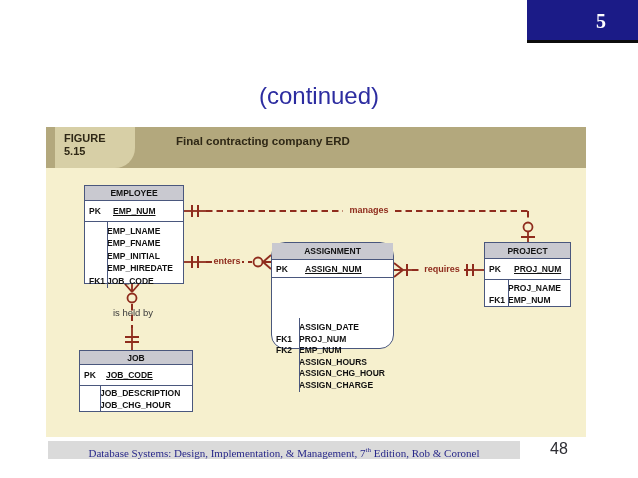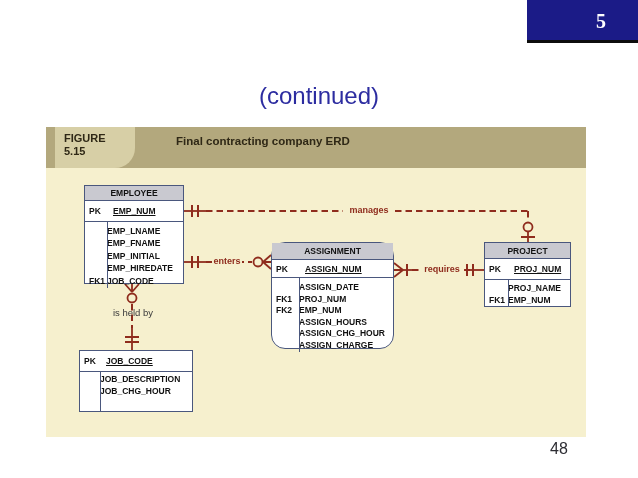--- a/index.html
+++ b/index.html
@@ -172,21 +172,21 @@
               <div class="attr">JOB_CODE</div>
             </div>
           </div>
         </div>
       <div class="entity" style="--keyw:27px;left:225px;top:74px;width:123px;height:107px;border-radius:14px;">
           <div class="ent-header" style="height: 16px;">ASSIGNMENT</div>
           <div class="ent-pkrow" style="height: 17px;">
             <div class="key">PK</div>
             <div class="attr">ASSIGN_NUM</div>
           </div>
-          <div class="ent-body" style="padding-top: 4px;">
+          <div class="ent-body" style="padding-top: 4px; margin-top: 40px;">
             <div class="ent-row" style="height: 11.6px;">
               <div class="key"></div>
               <div class="attr">ASSIGN_DATE</div>
             </div>
             <div class="ent-row" style="height: 11.6px;">
               <div class="key">FK1</div>
               <div class="attr">PROJ_NUM</div>
             </div>
             <div class="ent-row" style="height: 11.6px;">
               <div class="key">FK2</div>
@@ -217,33 +217,37 @@
               <div class="key"></div>
               <div class="attr">PROJ_NAME</div>
             </div>
             <div class="ent-row" style="height: 12px;">
               <div class="key">FK1</div>
               <div class="attr">EMP_NUM</div>
             </div>
           </div>
         </div>
       <div class="entity" style="--keyw:20px;left:33px;top:182px;width:114px;height:62px;">
+          <div class="ent-header" style="height: 13px;">JOB</div>
           <div class="ent-pkrow" style="height: 20px;">
             <div class="key">PK</div>
             <div class="attr">JOB_CODE</div>
           </div>
           <div class="ent-body" style="padding-top: 2px;">
             <div class="ent-row" style="height: 12px;">
               <div class="key"></div>
               <div class="attr">JOB_DESCRIPTION</div>
             </div>
             <div class="ent-row" style="height: 12px;">
               <div class="key"></div>
               <div class="attr">JOB_CHG_HOUR</div>
             </div>
           </div>
         </div>
     </div>
   </div>
 
+  <div class="footer-bar">
+    <span>Database Systems: Design, Implementation, &amp; Management, 7</span><sup>th</sup><span> Edition, Rob &amp; Coronel</span>
+  </div>
   <div class="page-number">48</div>
 
 </div>
 
 </body></html>

